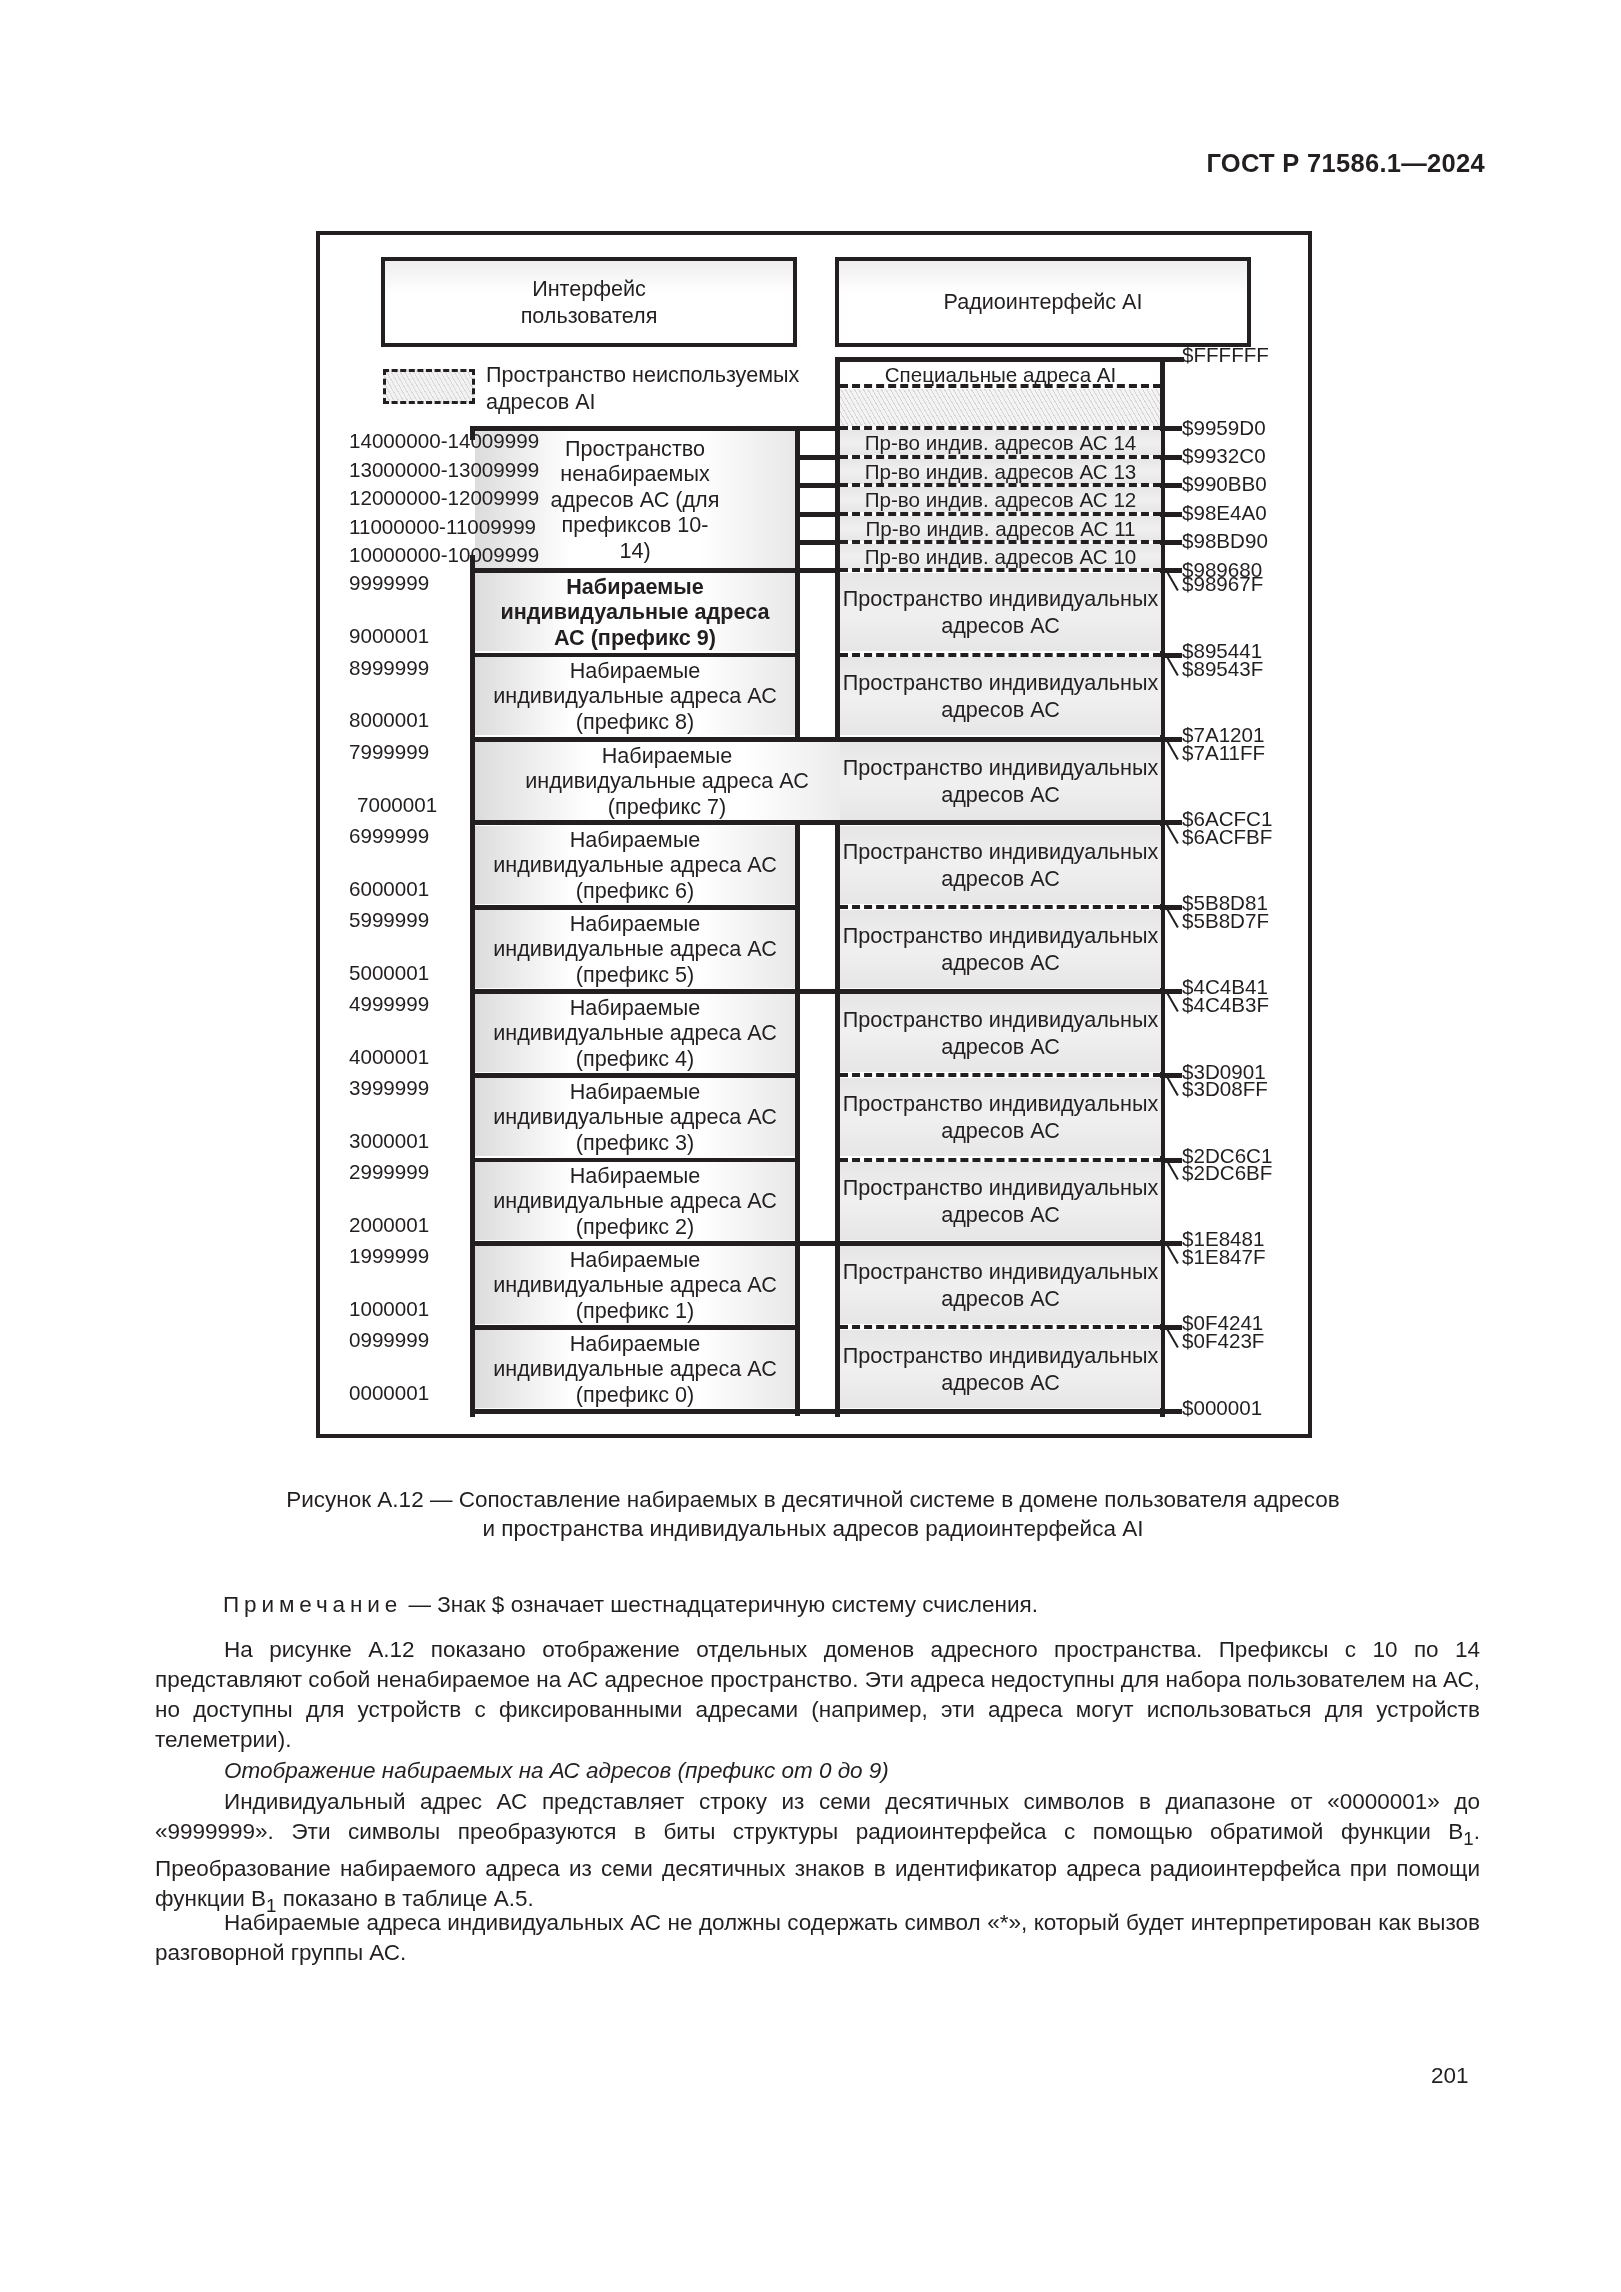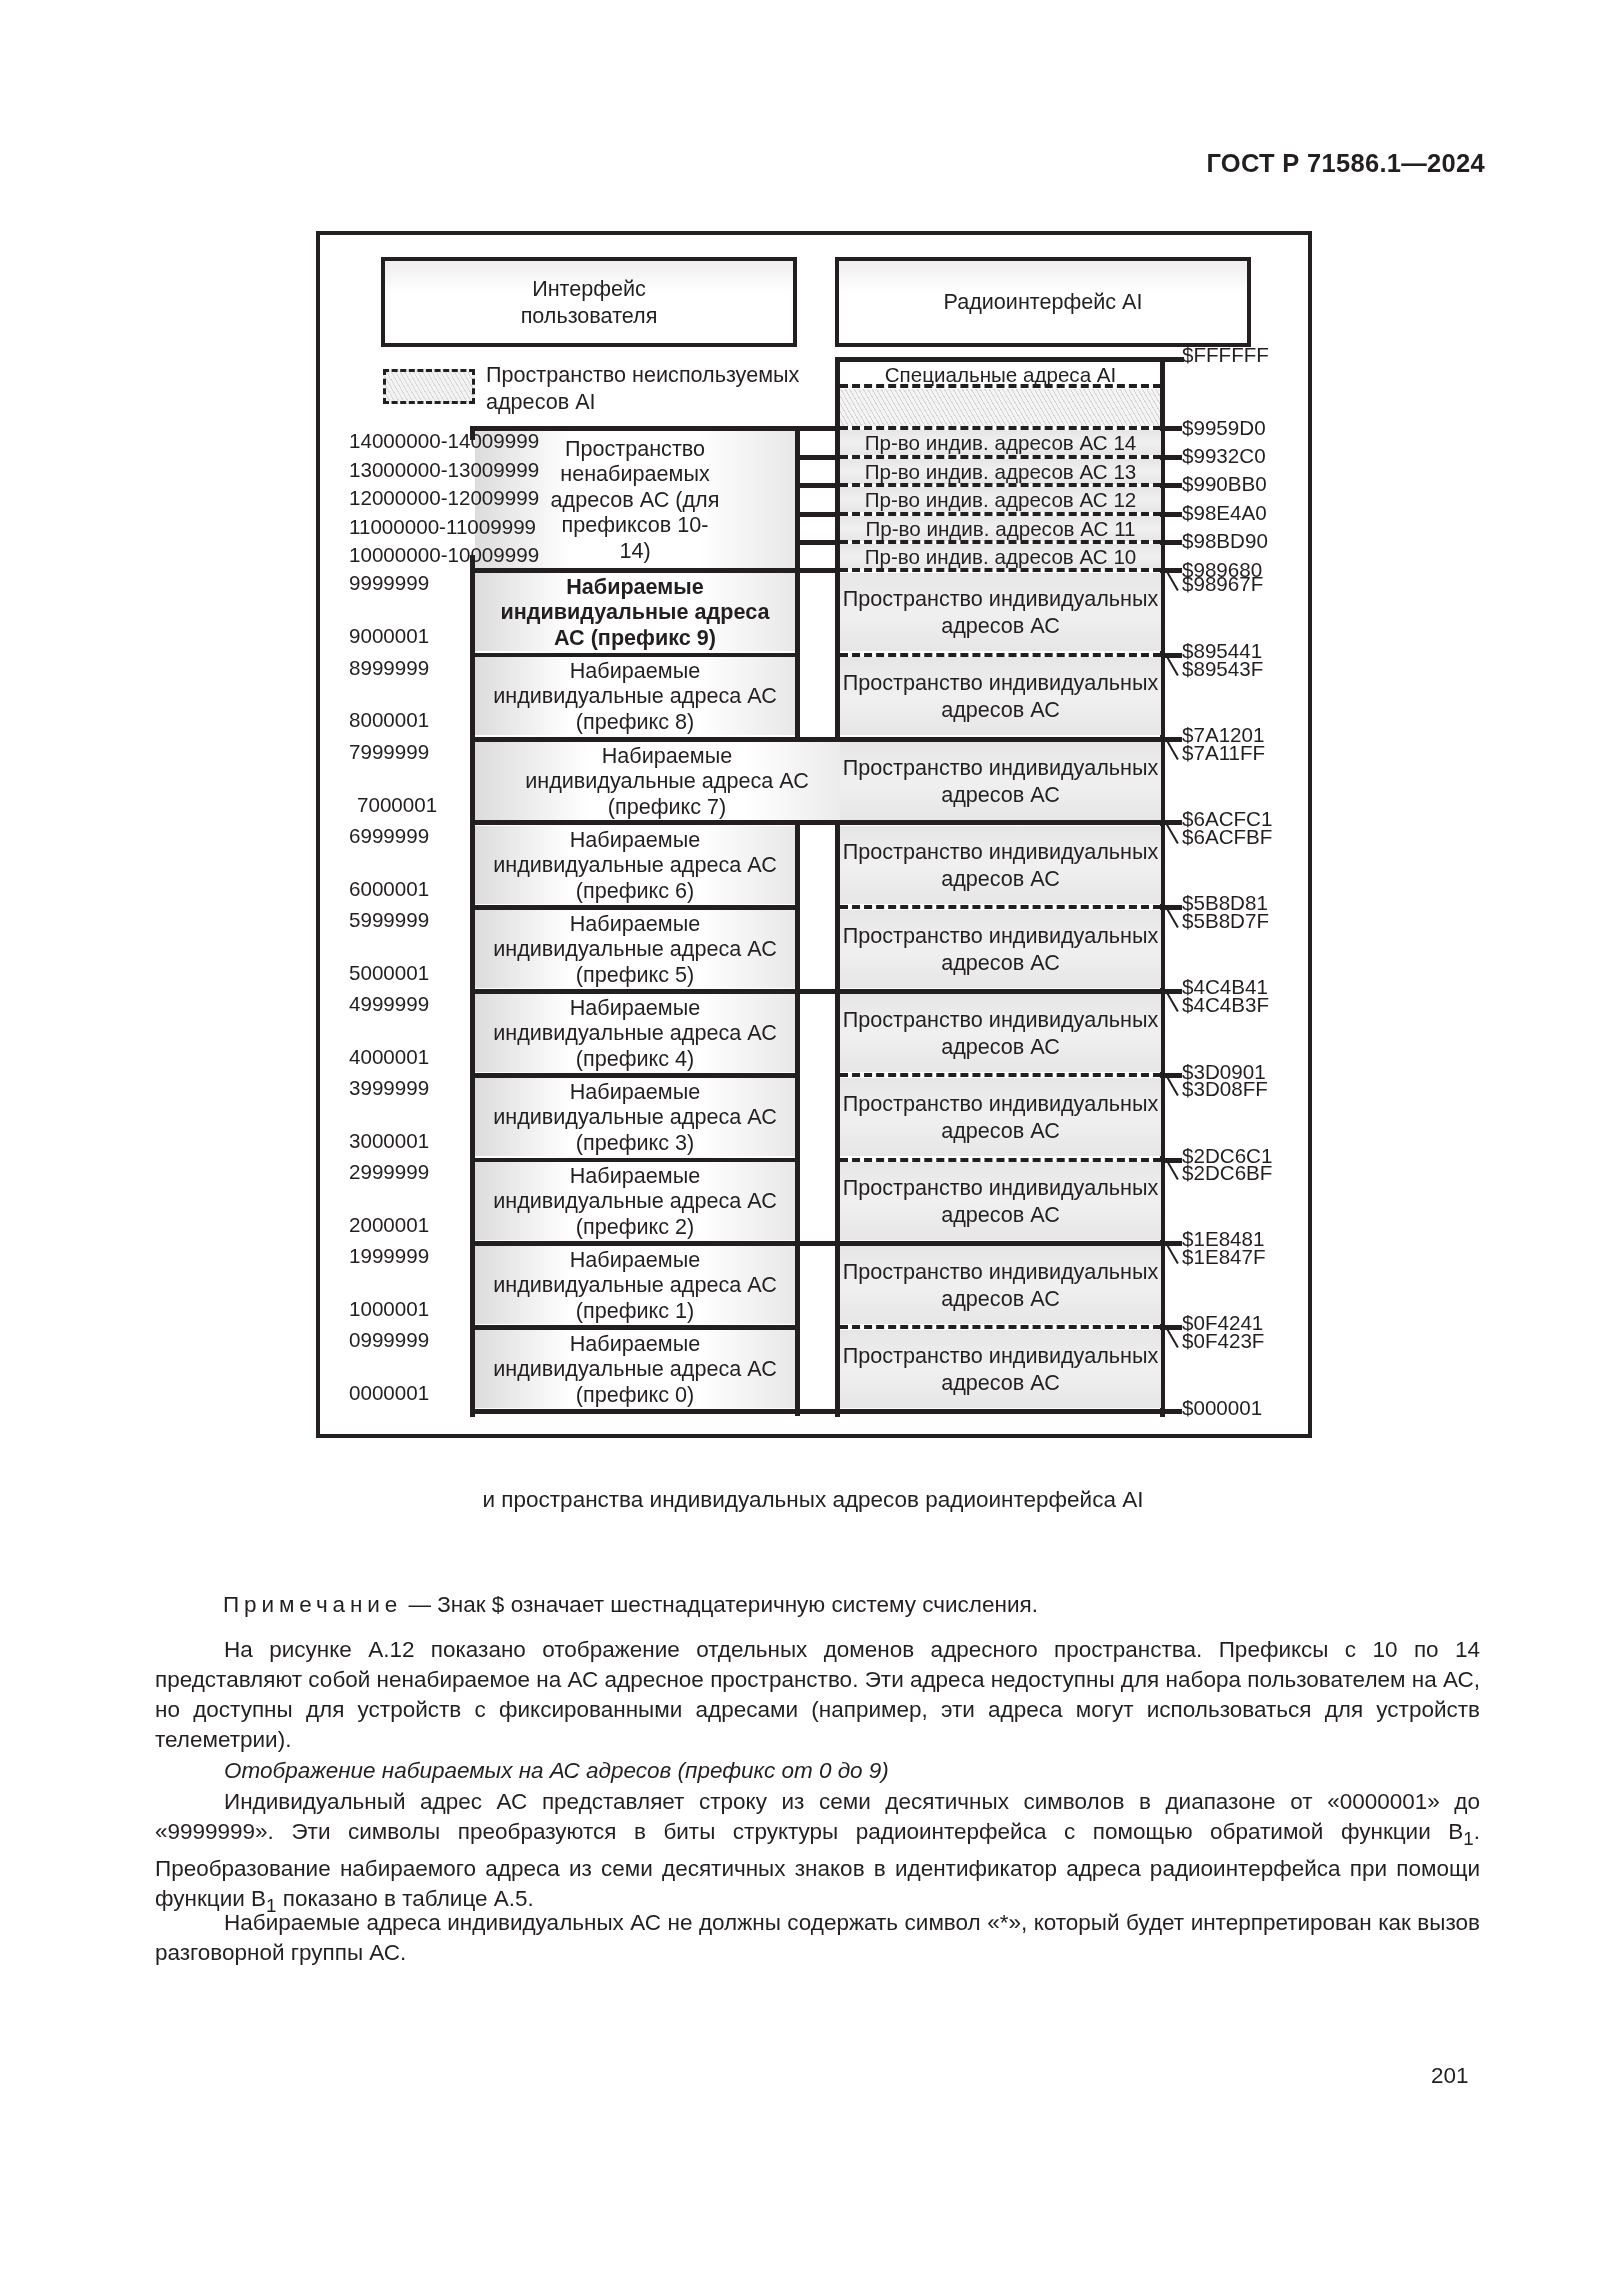--- a/index.html
+++ b/index.html
@@ -73,20 +73,21 @@
 <div class="abs vline" style="left:470px; top:426px; height:13.7px;"></div>
 <div class="abs vline" style="left:795px; top:426px; height:990px;"></div>
 <div class="abs vline" style="left:470px; top:555px; height:862px;"></div>
 
 <div class="abs" id="ranges"></div>
 <div class="abs" id="ac-cells"></div>
 <div class="abs" id="hex-top"></div>
 <div class="abs" id="prefix-rows"></div>
 
 <div class="abs caption">
+  <div>Рисунок А.12 — Сопоставление набираемых в десятичной системе в домене пользователя адресов</div>
   <div>и пространства индивидуальных адресов радиоинтерфейса AI</div>
 </div>
 
 <div class="abs note">
   <span class="note-lead">Примечание</span><span> — Знак $ означает шестнадцатеричную систему счисления.</span>
 </div>
 
 <div class="abs para indent" style="top:1635px;">На рисунке А.12 показано отображение отдельных доменов адресного пространства. Префиксы с 10 по 14 представляют собой ненабираемое на АС адресное пространство. Эти адреса недоступны для набора пользователем на АС, но доступны для устройств с фиксированными адресами (например, эти адреса могут использоваться для устройств телеметрии).</div>
 <div class="abs para indent italic" style="top:1756px;">Отображение набираемых на АС адресов (префикс от 0 до 9)</div>
 <div class="abs para indent" style="top:1787px;">

